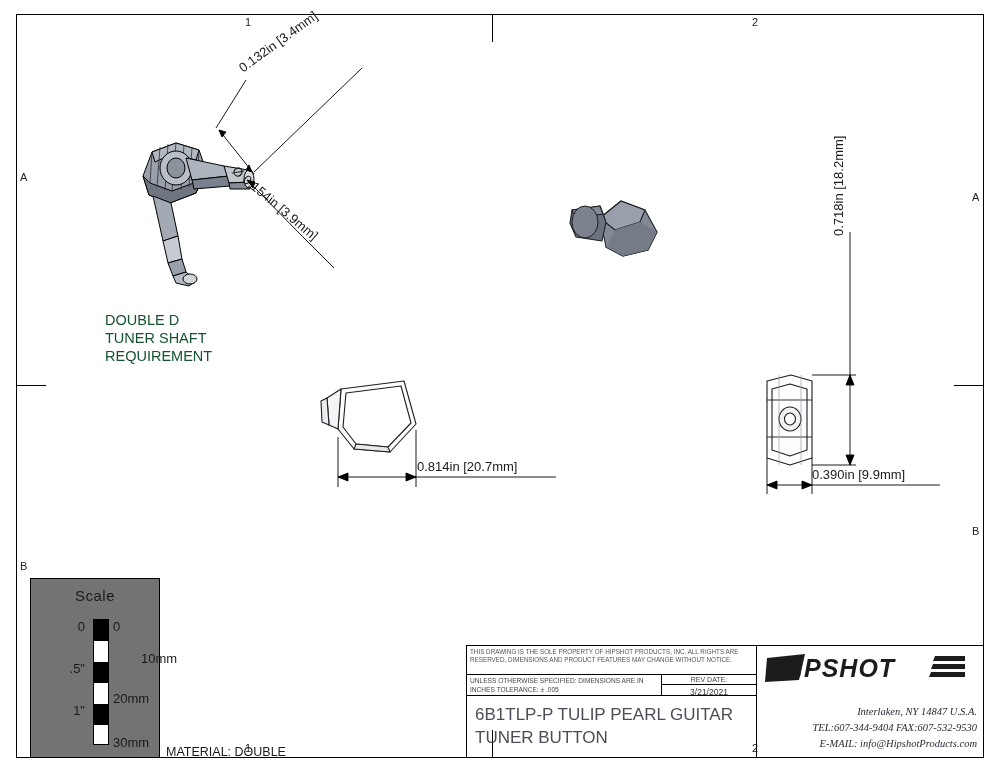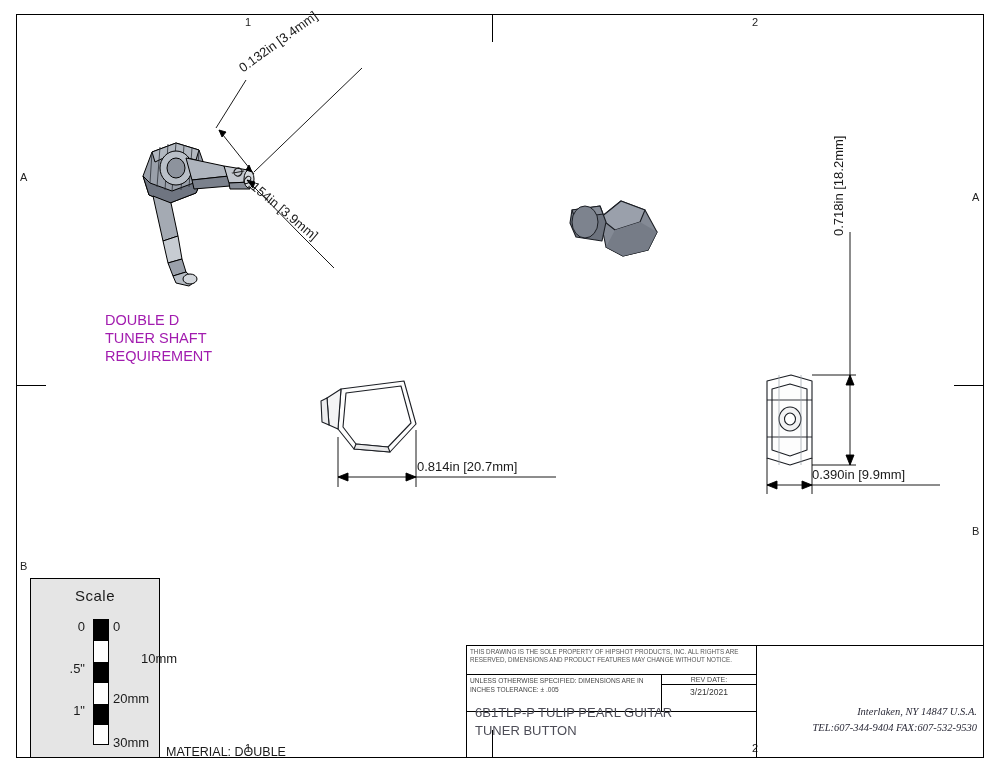--- a/index.html
+++ b/index.html
@@ -43,34 +43,34 @@
     position: absolute;
     font-size: 13px;
     color: #1a1a1a;
     white-space: nowrap;
     font-family: "Liberation Sans", sans-serif;
   }
   .note-text {
     position: absolute;
     font-size: 14.5px;
     line-height: 1.25;
-    color: #a21caf;
+    color: #14532d;
     white-space: pre;
     font-family: "Liberation Sans", sans-serif;
   }
   
   .scale-box {
     position: absolute;
     left: 30px;
     top: 578px;
     width: 130px;
     height: 180px;
     border: 1px solid #000;
     box-sizing: border-box;
-    background: #e5e5e5;
+    background: #737373;
   }
   .scale-title {
     position: absolute;
     top: 8px;
     width: 100%;
     text-align: center;
     font-size: 15px;
     letter-spacing: .5px;
   }
   .scale-bar {
@@ -139,21 +139,21 @@
     font-size: 6.3px;
     line-height: 1.28;
     color: #555;
     font-family: "Liberation Sans", sans-serif;
   }
   .tb-tolrow {
     position: absolute;
     top: 28px;
     left: 0;
     right: 0;
-    height: 38px;
+    height: 22px;
     border-top: 1px solid #000;
     border-bottom: 1px solid #000;
     box-sizing: border-box;
     display: flex;
   }
   .tb-tol {
     flex: 1;
     font-size: 6.6px;
     line-height: 1.3;
     color: #444;
@@ -168,21 +168,21 @@
     text-align: center;
     box-sizing: border-box;
   }
   .tb-rev .rev-label { display:block; border-bottom: 1px solid #000; padding: 1px 0; }
   .tb-rev .rev-date { display:block; padding: 2px 0; font-size: 8.5px; color:#333; }
   .tb-partname {
     position: absolute;
     top: 58px;
     left: 8px;
     right: 4px;
-    font-size: 13px;
+    font-size: 17px;
     line-height: 1.35;
     color: #4d4d57;
     white-space: pre-line;
     font-family: "Liberation Sans", sans-serif;
   }
   .logo-wrap {
     position: absolute;
     left: 8px;
     top: 4px;
     width: 200px;
@@ -383,19 +383,32 @@
           <span class="rev-label">REV DATE:</span>
           <span class="rev-date">3/21/2021</span>
         </div>
       </div>
 
       <div class="tb-partname">6B1TLP-P TULIP PEARL GUITAR
 TUNER BUTTON</div>
     </div>
 
     <div class="tb-right">
+      <div class="logo-wrap">
+        <svg width="200" height="36" viewBox="0 0 200 36">
+          <g>
+            <path d="M2 8 L40 4 L34 30 L0 32 Z" fill="#1c1c1c"></path>
+            <path d="M170 6 L200 6 L200 11 L168 11 Z" fill="#1c1c1c"></path>
+            <path d="M168 14 L200 14 L200 19 L166 19 Z" fill="#1c1c1c"></path>
+            <path d="M166 22 L200 22 L200 27 L164 27 Z" fill="#1c1c1c"></path>
+            <text x="12" y="27" font-family="Liberation Sans, sans-serif" font-size="25" font-weight="bold" font-style="italic" fill="#1c1c1c" letter-spacing="1">HIPSHOT</text>
+            <text x="12" y="27" font-family="Liberation Sans, sans-serif" font-size="25" font-weight="bold" font-style="italic" fill="#ffffff" letter-spacing="1" clip-path="inset(0 163px 0 0)">HIPSHOT</text>
+          </g>
+        </svg>
+      </div>
 
       <div class="addr" style="top:58px;">Interlaken, NY 14847 U.S.A.</div>
       <div class="addr" style="top:74px;">TEL:607-344-9404 FAX:607-532-9530</div>
+      <div class="addr" style="top:90px;">E-MAIL: info@HipshotProducts.com</div>
     </div>
   </div>
 
 </div>
 
 </body></html>

